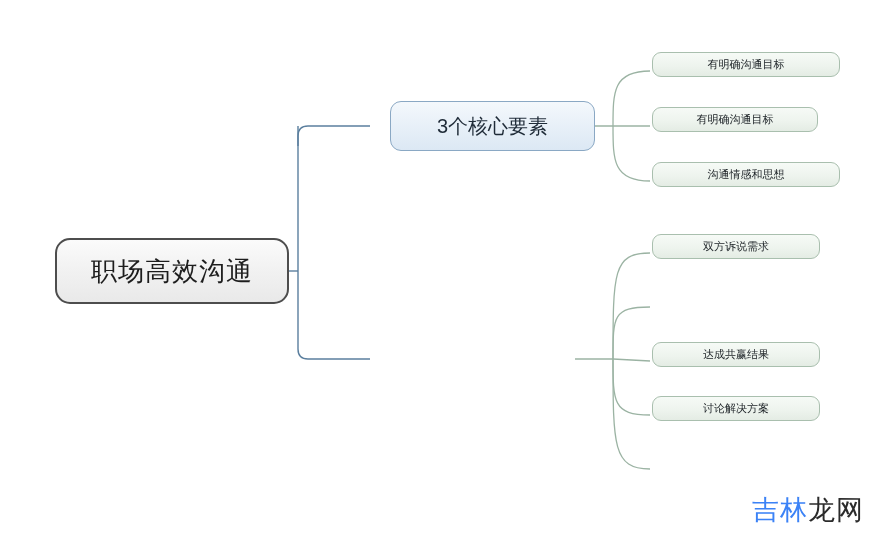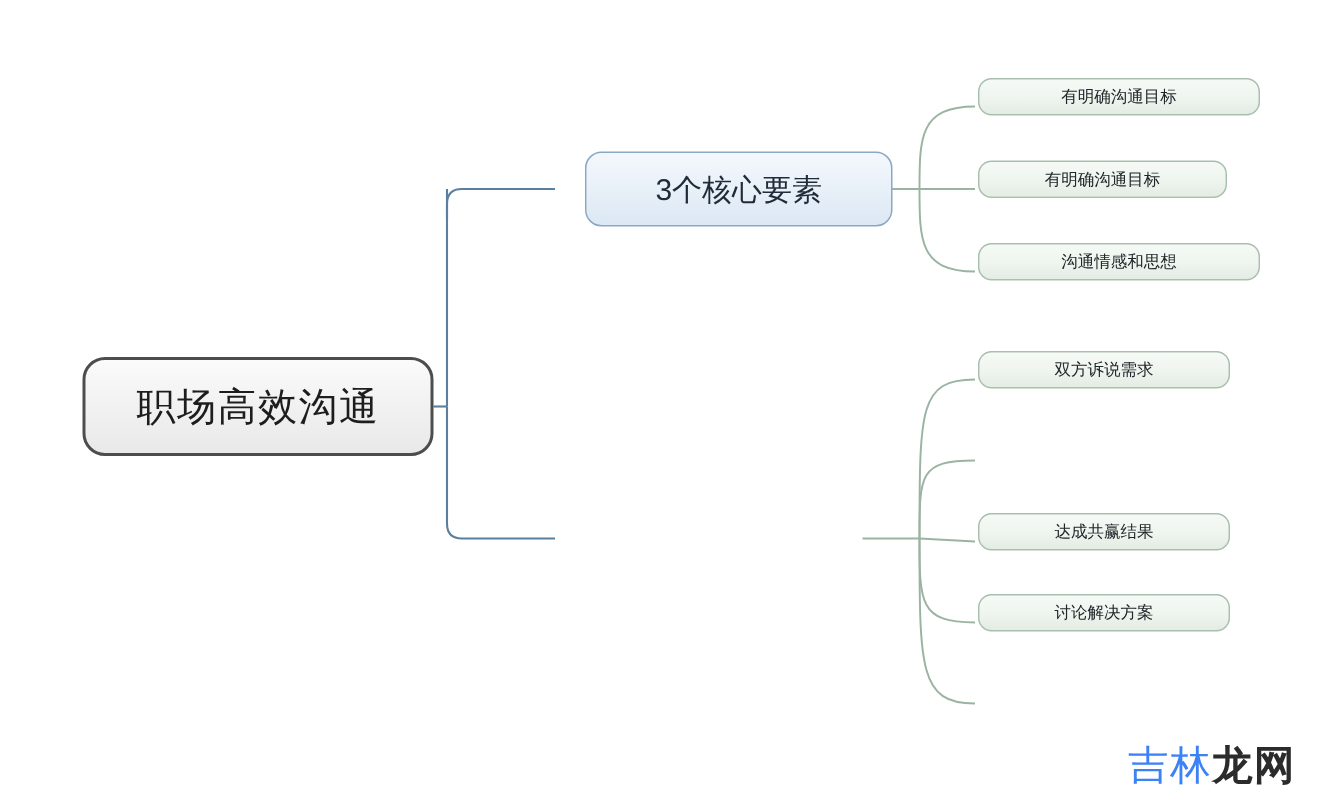--- a/index.html
+++ b/index.html
@@ -80,21 +80,21 @@
   
   #watermark {
     position: absolute;
     left: 752px;
     top: 492px;
     font-size: 27px;
     letter-spacing: 1px;
     white-space: nowrap;
   }
   #watermark .wm-a { color: #3b82f6; }
-  #watermark .wm-b { color: #2b2b2b; font-weight: bold; }
+  #watermark .wm-b { color: #2b2b2b; }
 </style>
 </head>
 <body>
 
 <div id="canvas">
 
   <svg id="wires" viewBox="0 0 890 539" width="890" height="539" xmlns="http://www.w3.org/2000/svg">
     <g fill="none" stroke="#5b7f9e" stroke-width="1.4">
 
       <path d="M289,271 L298,271"></path>

